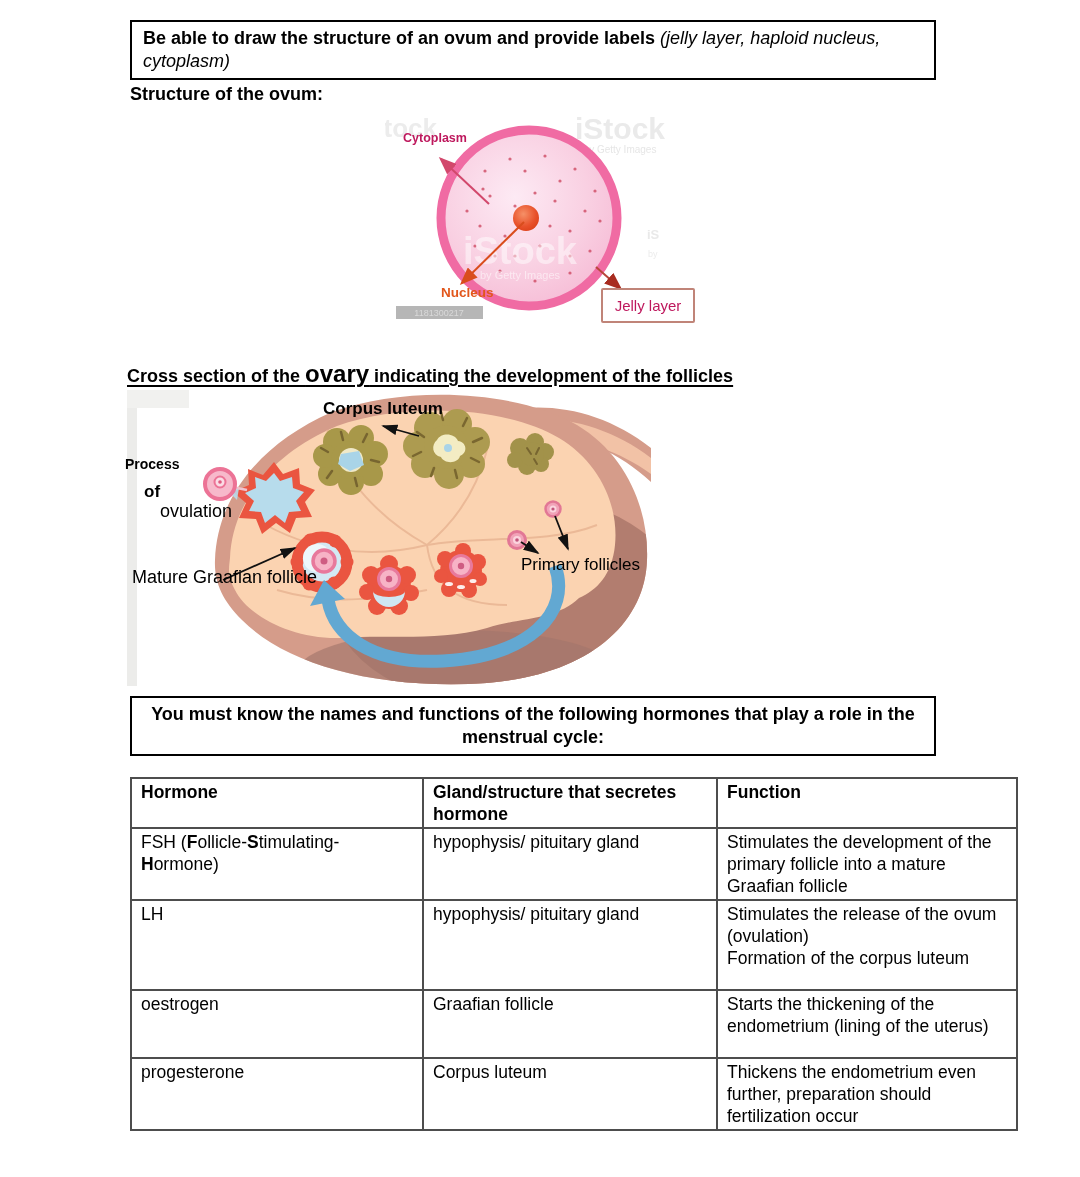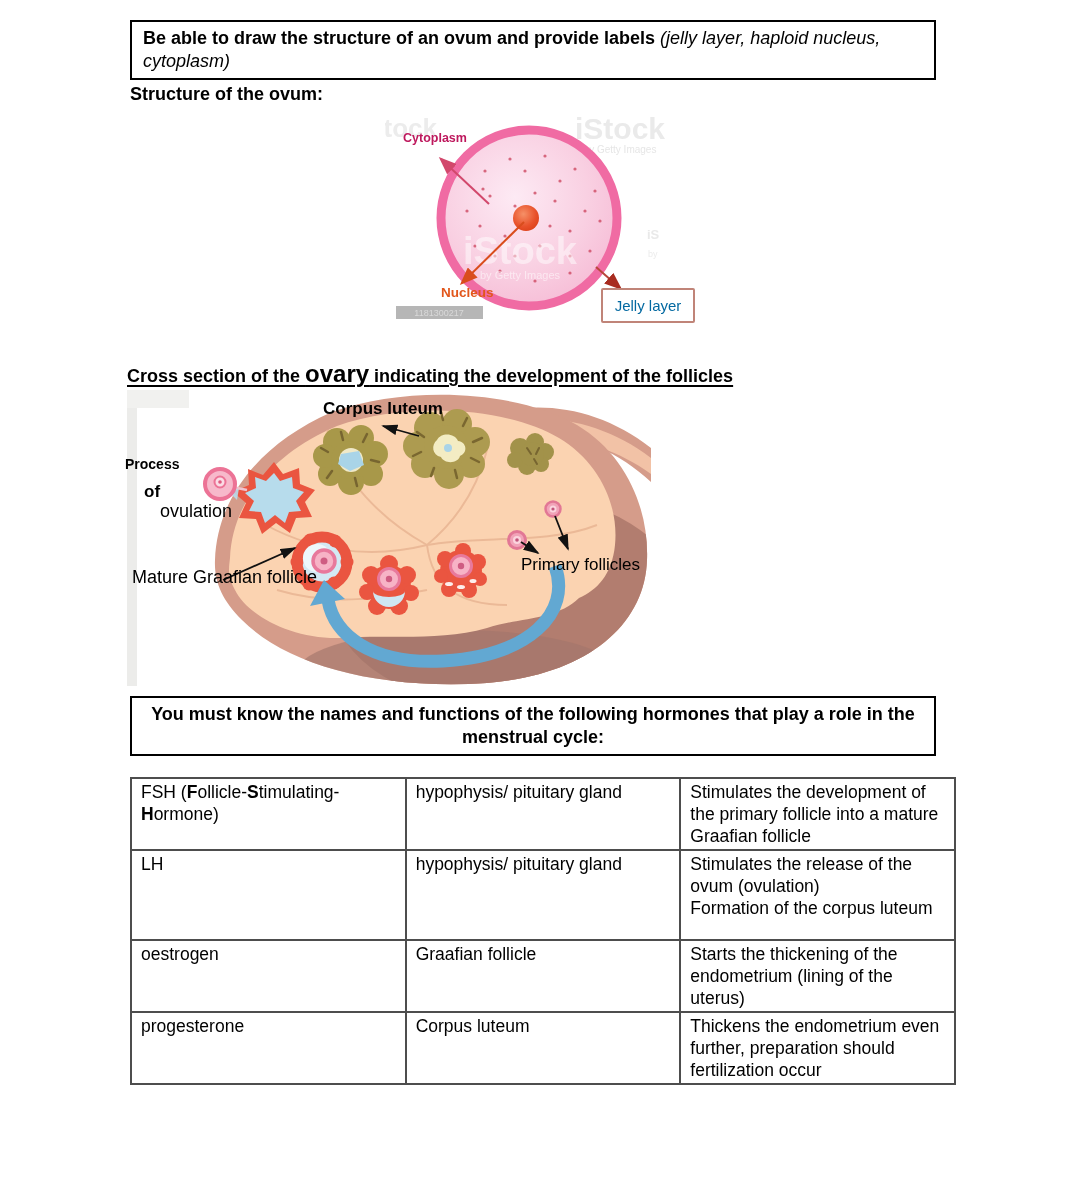--- a/index.html
+++ b/index.html
@@ -30,21 +30,21 @@
   }
 
   
   #ovum-figure{left:385px;top:111px;width:320px;height:222px;}
   #ovary-figure{left:127px;top:390px;width:524px;height:296px;}
   .fig-label{position:absolute;white-space:nowrap;}
   #cytoplasm-label{left:18px;top:20px;color:#be185d;font-weight:700;font-size:12.5px;}
   #nucleus-label{left:39px;top:174px;color:#e2571c;font-weight:700;font-size:13.5px;margin-left:17px;}
   #jelly-layer-box{
     left:216px;top:177px;width:90px;height:31px;border:2px solid #c08478;border-radius:2px;
-    background:#fff;display:flex;align-items:center;justify-content:center;font-size:15px;color:#0369a1;
+    background:#fff;display:flex;align-items:center;justify-content:center;font-size:15px;color:#be185d;
   }
   #corpus-luteum-label{left:196px;top:9px;font-size:17px;font-weight:600;}
   #process-label-1{left:-2px;top:66px;font-size:14px;font-weight:700;}
   #process-label-2{left:17px;top:92px;font-size:17px;font-weight:700;}
   #process-label-3{left:33px;top:111px;font-size:18px;}
   #mature-follicle-label{left:5px;top:177px;font-size:18px;}
   #primary-follicles-label{left:394px;top:165px;font-size:17px;}
 
   
   #hormone-table{
@@ -345,20 +345,25 @@
   <div class="fig-label" id="process-label-2">of</div>
   <div class="fig-label" id="process-label-3">ovulation</div>
   <div class="fig-label" id="mature-follicle-label">Mature Graafian follicle</div>
   <div class="fig-label" id="primary-follicles-label">Primary follicles</div>
 </div>
 
 <div class="abs note-box" id="hormone-note-box">You must know the names and functions of the following hormones that play a role in the menstrual cycle:</div>
 
 <table id="hormone-table">
   <tbody>
+    <tr style="height:47px;">
+      <th class="col1">Hormone</th>
+      <th class="col2">Gland/structure that secretes hormone</th>
+      <th class="col3">Function</th>
+    </tr>
     <tr style="height:68px;">
       <td><span>FSH (</span><span class="b">F</span><span>ollicle-</span><span class="b">S</span><span>timulating-</span><span class="b">H</span><span>ormone)</span></td>
       <td>hypophysis/ pituitary gland</td>
       <td class="prewrap">Stimulates the development of the primary follicle into a mature Graafian follicle</td>
     </tr>
     <tr style="height:90px;">
       <td>LH</td>
       <td>hypophysis/ pituitary gland</td>
       <td class="prewrap">Stimulates the release of the ovum (ovulation)
 Formation of the corpus luteum</td>

